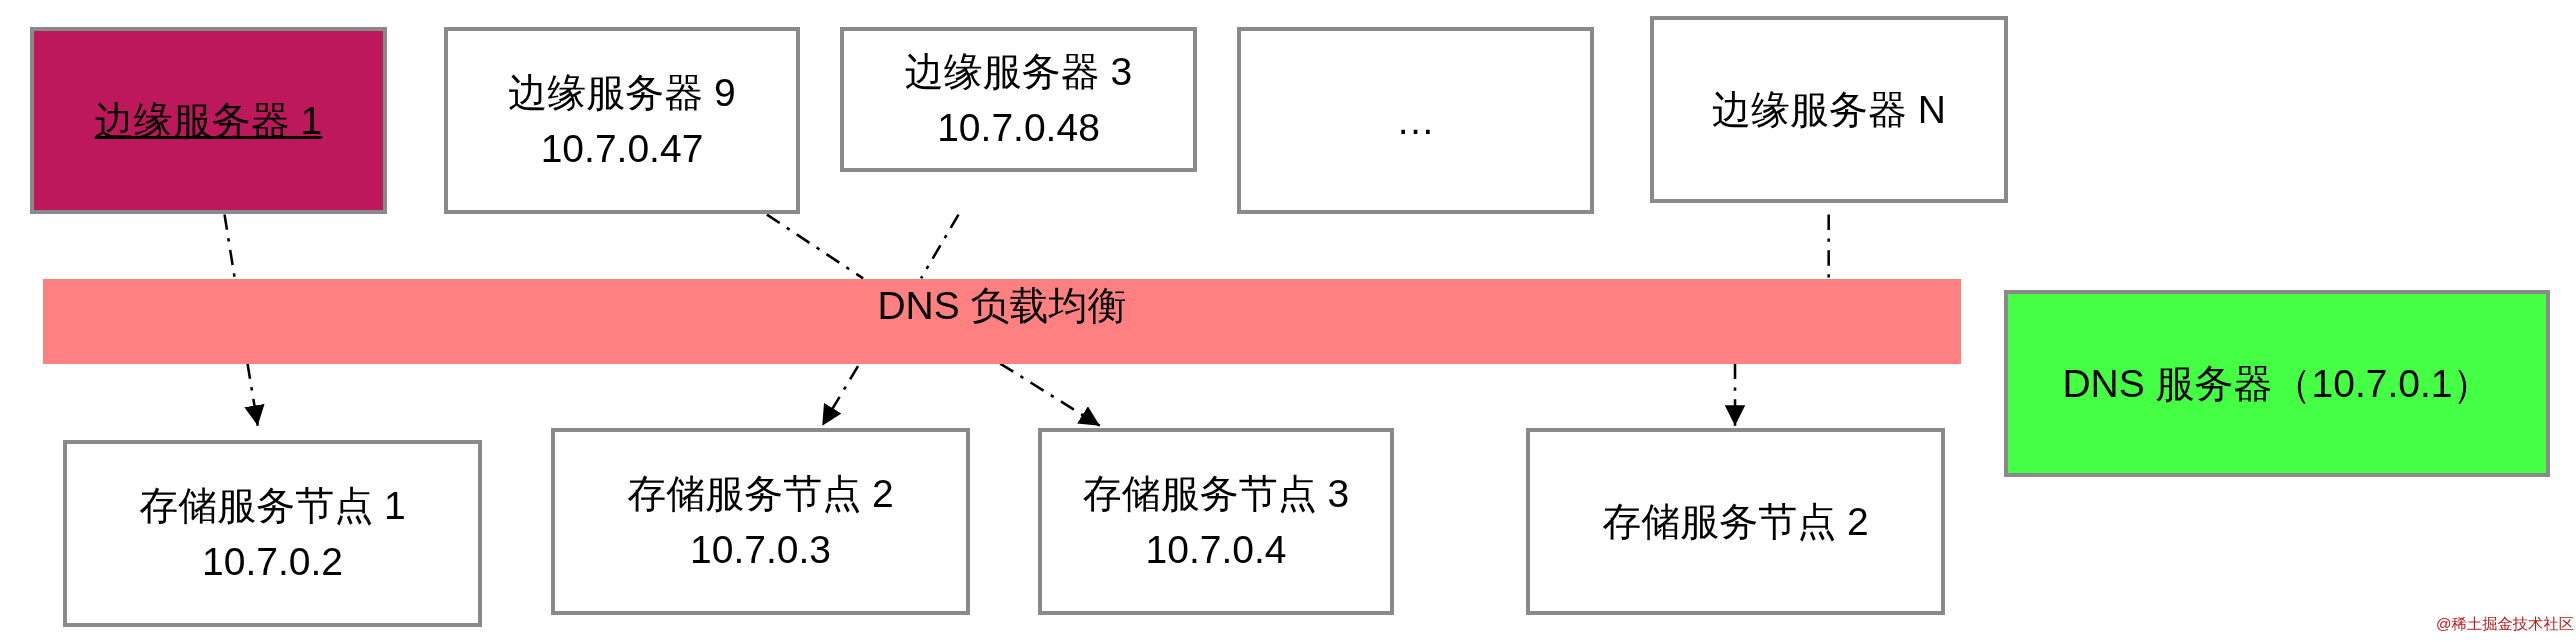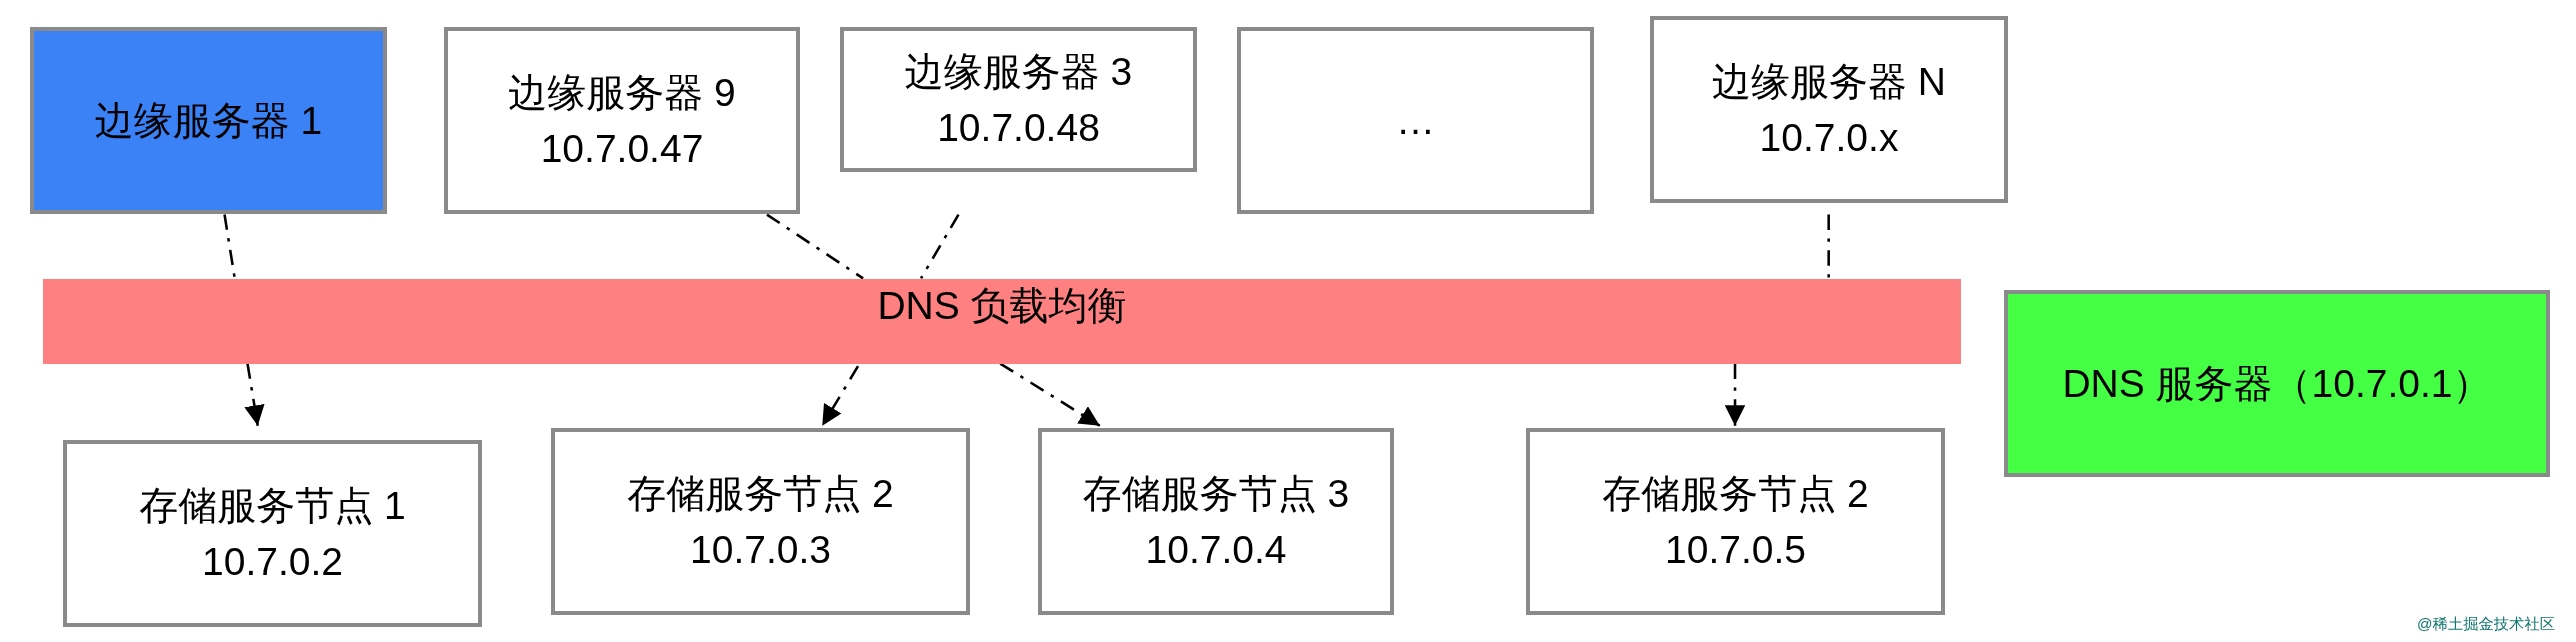--- a/index.html
+++ b/index.html
@@ -2,26 +2,26 @@
 <html style="font-size:13.6px"><head>
 <meta charset="utf-8">
 <style>
   html, body { margin: 0; padding: 0; background: #ffffff; }
   body { width: 2576px; height: 642px; position: relative; overflow: hidden;
          font-family: "Liberation Sans", "DejaVu Sans", sans-serif; color: #000; }
   .node { position: absolute; box-sizing: border-box; border: 4.3px solid #8a8a8a;
           background: #ffffff; display: flex; flex-direction: column;
           align-items: center; justify-content: center; text-align: center;
           font-size: 39px; line-height: 56px; }
-  .node.magenta { background: #3b82f6; }
+  .node.magenta { background: #be185d; text-decoration: underline; }
   .node.green { background: #44ff44; margin-top: 31px; }
   .bar { position: absolute; background: #ff8080; display: flex;
          align-items: flex-start; justify-content: center; font-size: 39px; }
   svg.edges { position: absolute; left: 0; top: 0; pointer-events: none; }
-  .watermark { position: absolute; right: 21px; bottom: 6.8px; font-size: 15.3px; color: #0f766e; }
+  .watermark { position: absolute; right: 2px; bottom: 6.8px; font-size: 15.3px; color: #b91c1c; }
 </style>
 </head>
 <body>
 
 <svg class="edges" width="2576" height="642" viewBox="0 0 3024 754">
   <defs>
     <marker id="arr" viewBox="0 0 10 10" refX="10" refY="5" markerWidth="8" markerHeight="8" orient="auto">
       <path d="M0,0 L10,5 L0,10 z" fill="#000"></path>
     </marker>
   </defs>
@@ -46,21 +46,20 @@
 </div>
 <div class="node" style="left:840px;top:27px;width:357px;height:145px;">
   <span>边缘服务器 3</span>
   <span>10.7.0.48</span>
 </div>
 <div class="node" style="left:1237px;top:27px;width:357px;height:187px;">
   <span>…</span>
 </div>
 <div class="node" style="left:1650px;top:16px;width:358px;height:187px;">
   <span>边缘服务器 N</span>
-  <span>10.7.0.x</span>
 </div>
 
 <div class="bar" style="left:43px;top:279px;width:1918px;height:85px;">
   <span>DNS 负载均衡</span>
 </div>
 
 <div class="node green" style="left:2004px;top:259px;width:546px;height:187px;">
   <span>DNS 服务器（10.7.0.1）</span>
 </div>
 
@@ -71,17 +70,16 @@
 <div class="node" style="left:551px;top:428px;width:419px;height:187px;">
   <span>存储服务节点 2</span>
   <span>10.7.0.3</span>
 </div>
 <div class="node" style="left:1038px;top:428px;width:356px;height:187px;">
   <span>存储服务节点 3</span>
   <span>10.7.0.4</span>
 </div>
 <div class="node" style="left:1526px;top:428px;width:419px;height:187px;">
   <span>存储服务节点 2</span>
-  <span>10.7.0.5</span>
 </div>
 
 <div class="watermark">@稀土掘金技术社区</div>
 
 
 </body></html>

